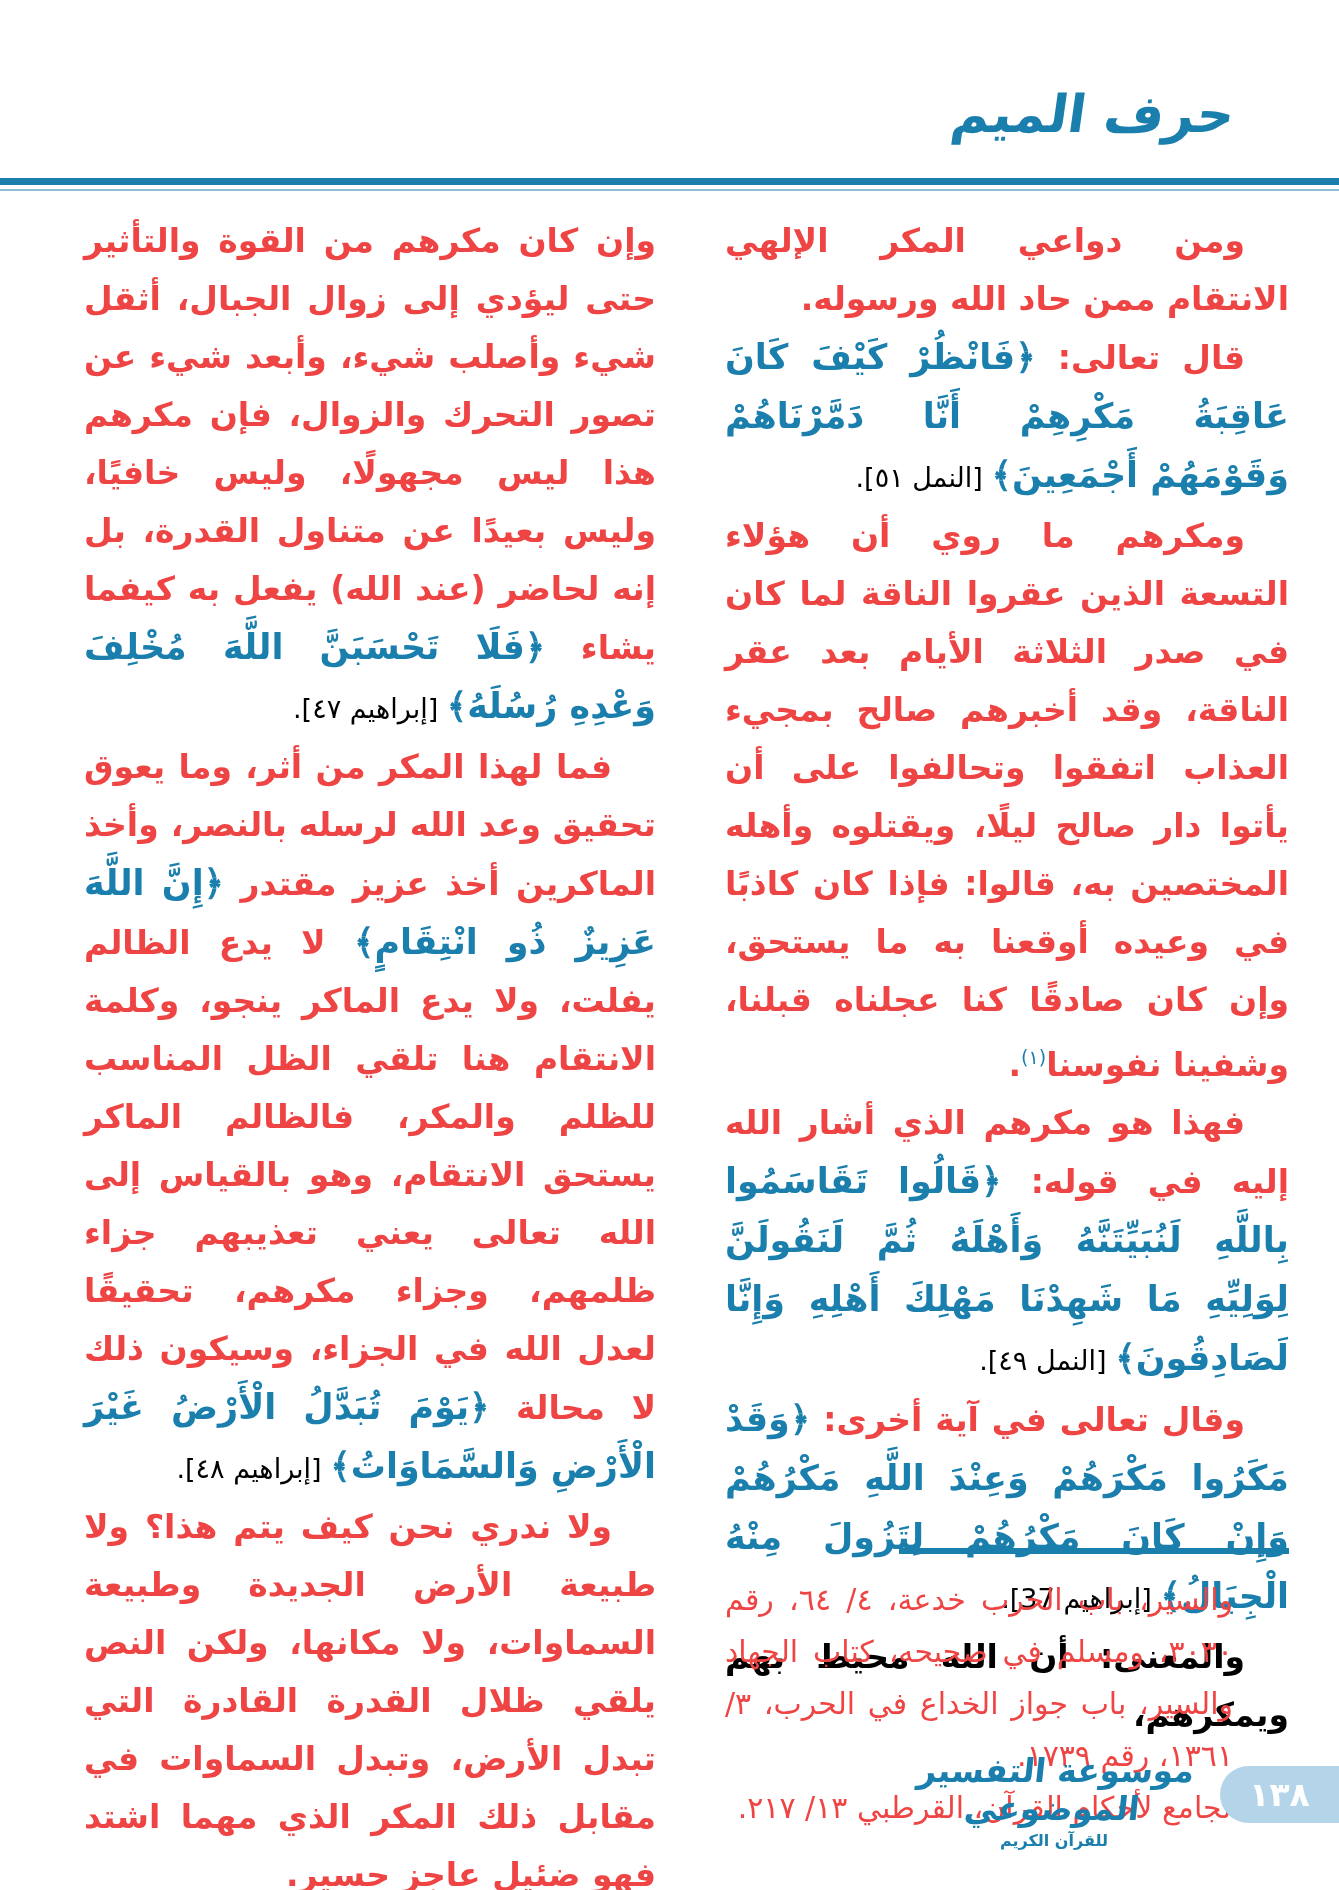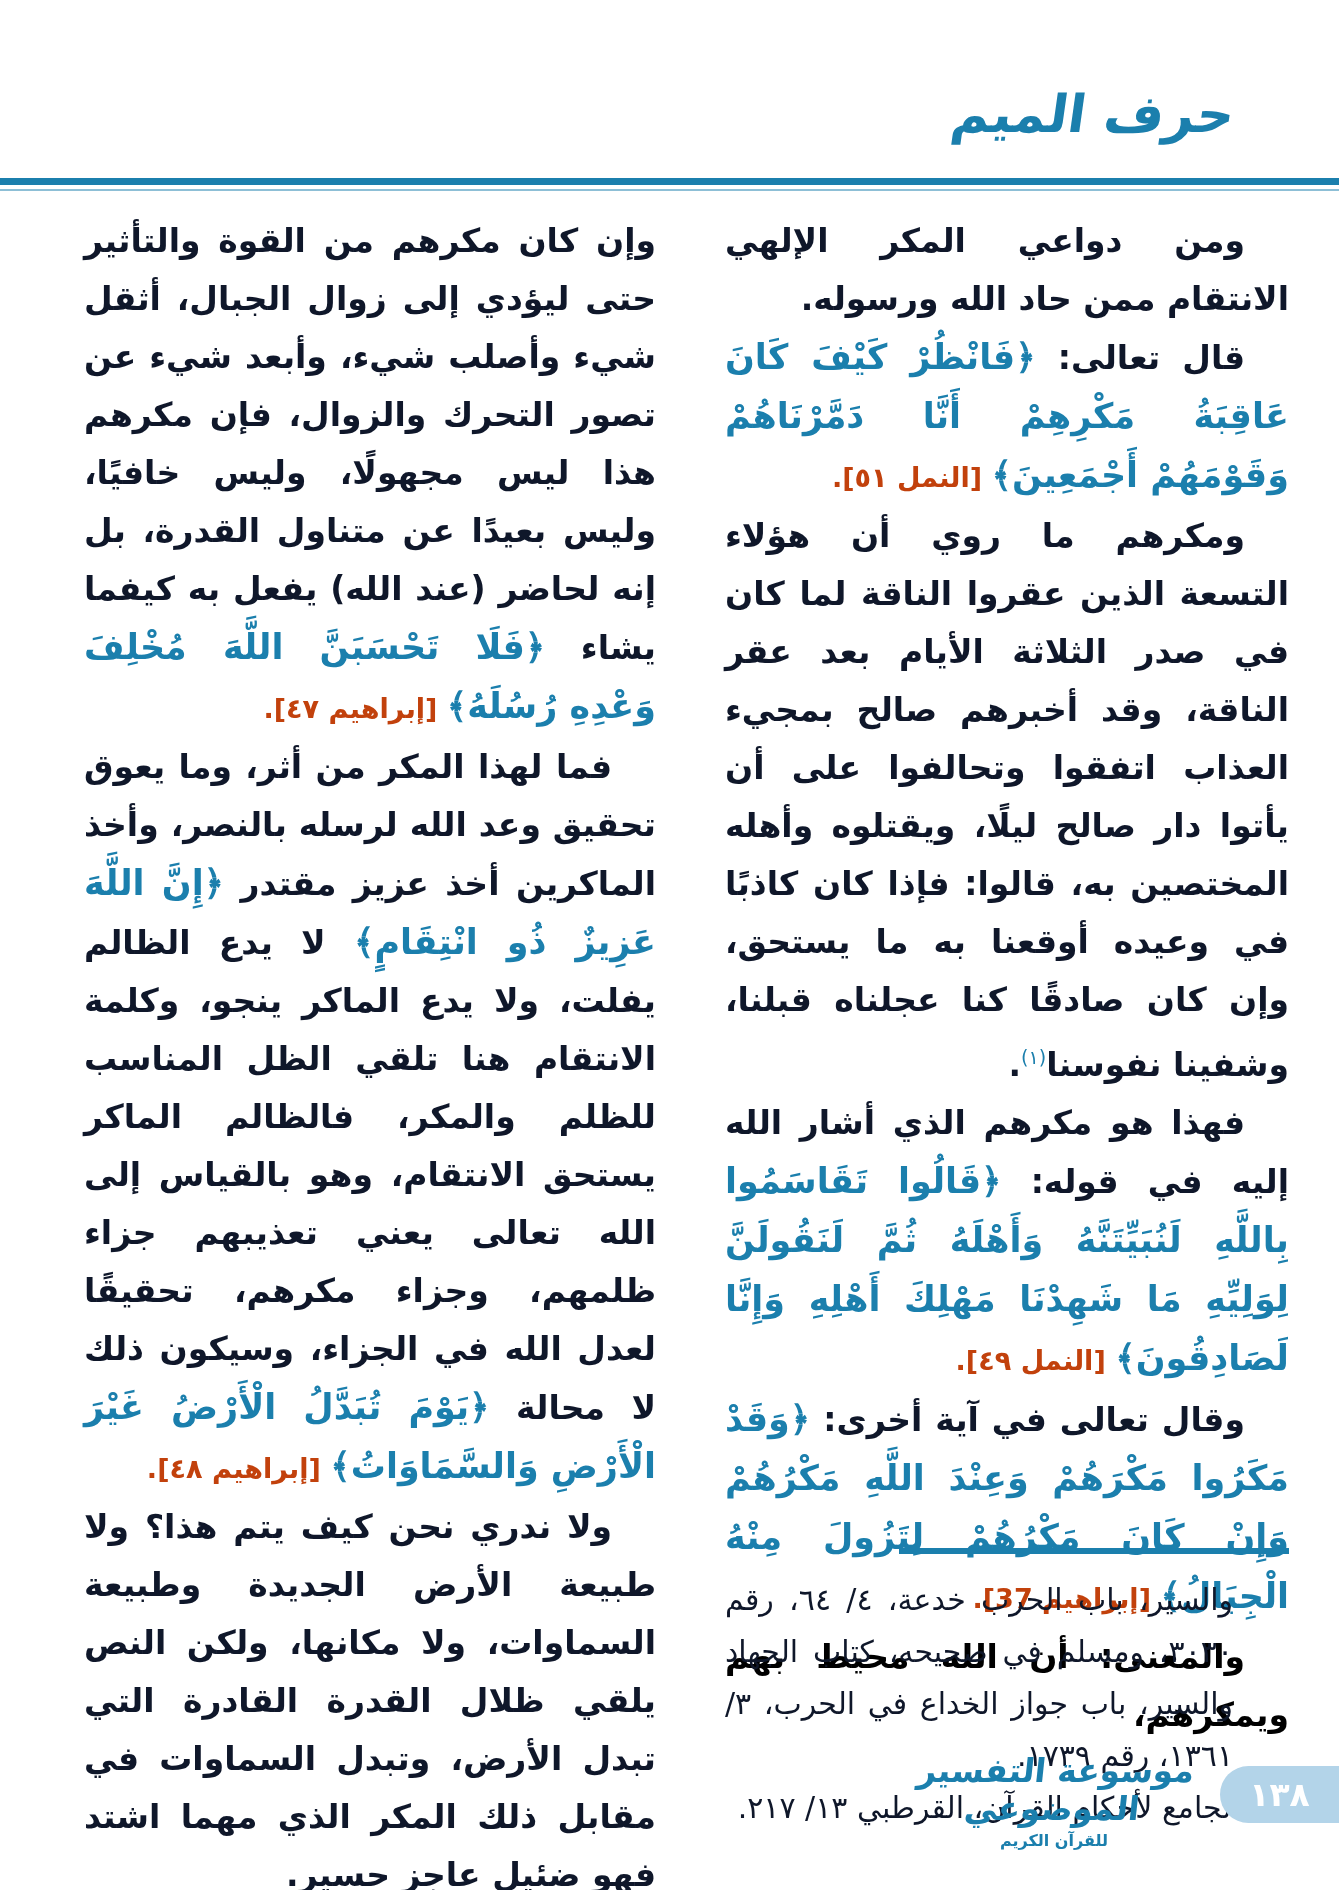--- a/index.html
+++ b/index.html
@@ -27,25 +27,25 @@
     position:absolute;top:212px;
     font-size:33px;font-weight:700;
     line-height:58px;
     text-align:justify;
   }
   .col-right{right:50px;width:564px;}
   .col-left{left:84px;width:572px;}
   .para{margin:0;}
   .para.indent{text-indent:44px;}
   .para.heading{font-weight:800;}
-  .seg-t{color:#0f172a;}
+  .seg-t{color:#ef4444;}
   .seg-b{color:#000000;font-weight:800;}
   .seg-num{color:var(--accent);font-weight:800;}
   .seg-v{color:var(--accent);font-weight:700;font-size:1.06em;}
-  .seg-r{color:#c2410c;font-weight:700;font-size:.82em;}
+  .seg-r{color:#000000;font-weight:400;font-size:.82em;}
   .seg-fn{color:var(--accent);font-weight:400;font-size:.58em;vertical-align:super;}
   .seg-mark{color:var(--accent);font-weight:400;}
 
   .footnote-rule{position:absolute;top:1548px;right:50px;width:390px;height:6px;background:var(--accent);}
   .footnotes{
     position:absolute;top:1574px;right:50px;width:564px;
     font-size:30px;font-weight:400;line-height:52px;
     text-align:justify;
   }
   .footnotes .para.fn-cont{padding-right:56px;}

